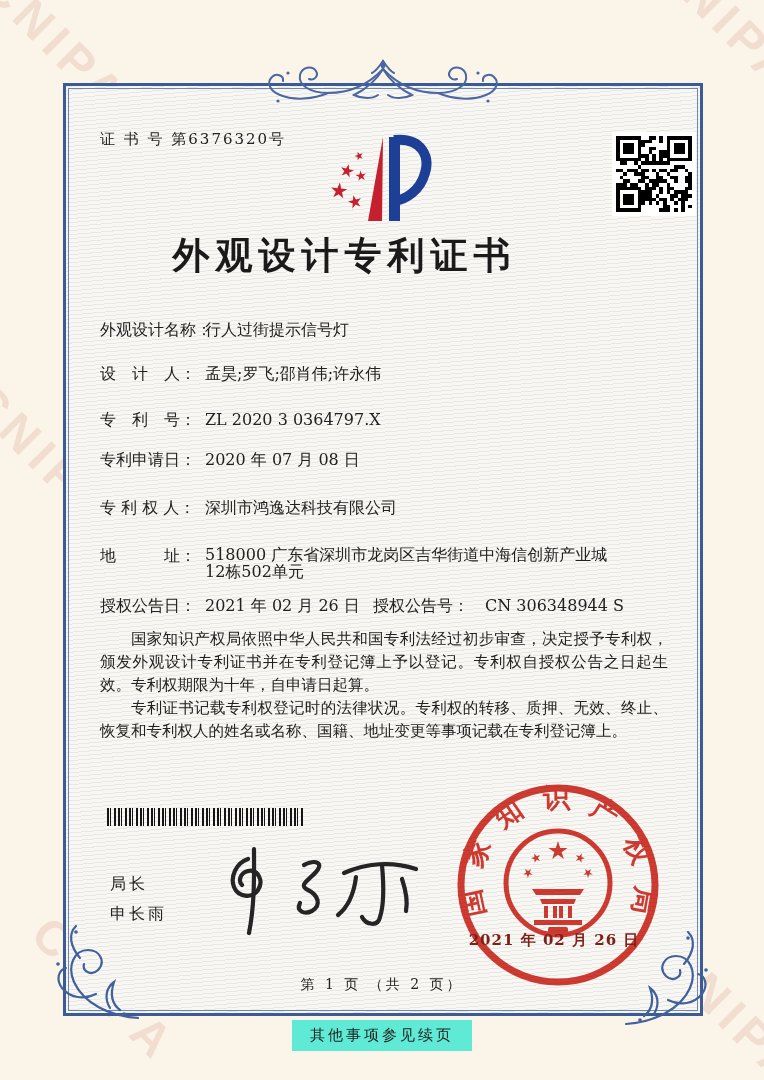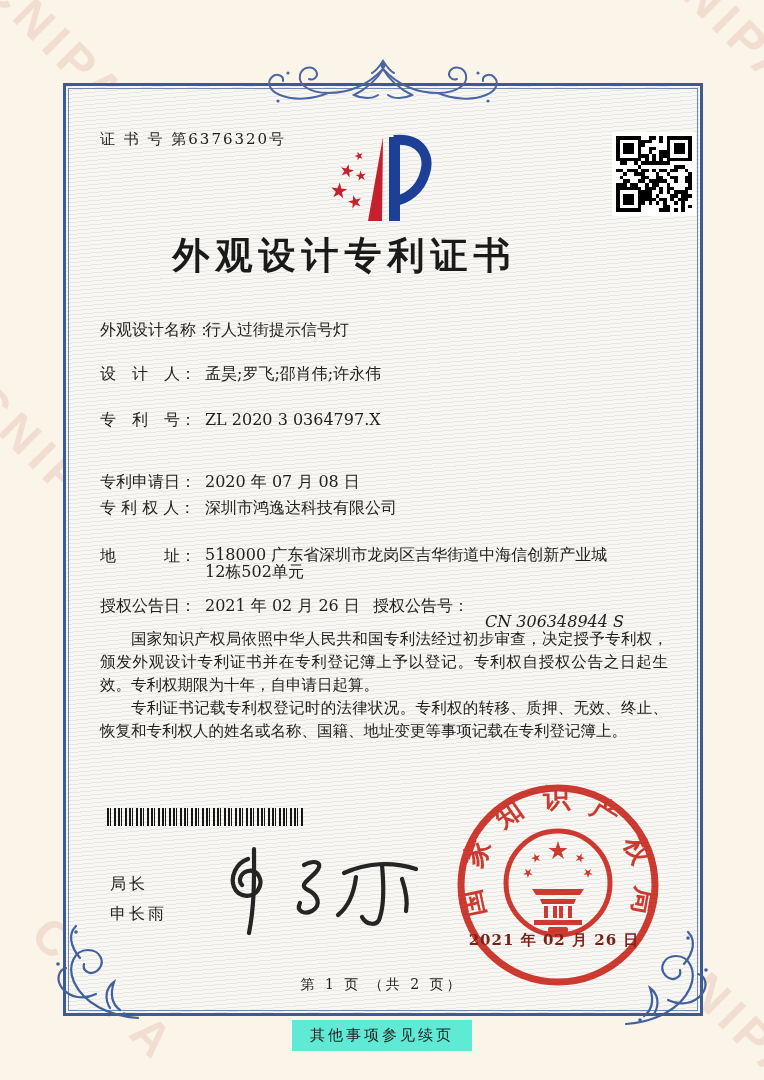--- a/index.html
+++ b/index.html
@@ -41,26 +41,26 @@
   }
   .qb{background:#000}.qw{background:#fff}
 
   .title{
     position:absolute;left:0;width:689px;top:231px;text-align:center;
     font-size:37px;font-weight:700;letter-spacing:6px;color:#1a1a1a;
   }
 
   .row{position:absolute;left:100px;width:570px;font-size:16px;line-height:20px;}
   .row .val{position:absolute;left:105px;top:0;white-space:nowrap;}
-  .r1{top:320px}.r2{top:364px}.r3{top:410px}.r4{top:472px}.r5{top:498px}
+  .r1{top:320px}.r2{top:364px}.r3{top:410px}.r4{top:450px}.r5{top:498px}
   .r-addr{top:546px}
   .r-addr .val{white-space:normal;width:420px;line-height:17px;}
   .r-grant{top:596px}
   .r-grant .lab2{position:absolute;left:273px;top:0;}
-  .r-grant .val2{position:absolute;left:385px;top:16px;white-space:nowrap;font-style:italic;}
+  .r-grant .val2{position:absolute;left:385px;top:0;white-space:nowrap;}
 
   .body{
     position:absolute;left:100px;top:628px;width:568px;
     font-size:15.5px;line-height:23px;text-align:justify;
   }
   .body p{margin:0;text-indent:2em;}
 
   .barcode{
     position:absolute;left:107px;top:808px;width:198px;height:18px;
     background:repeating-linear-gradient(90deg,

